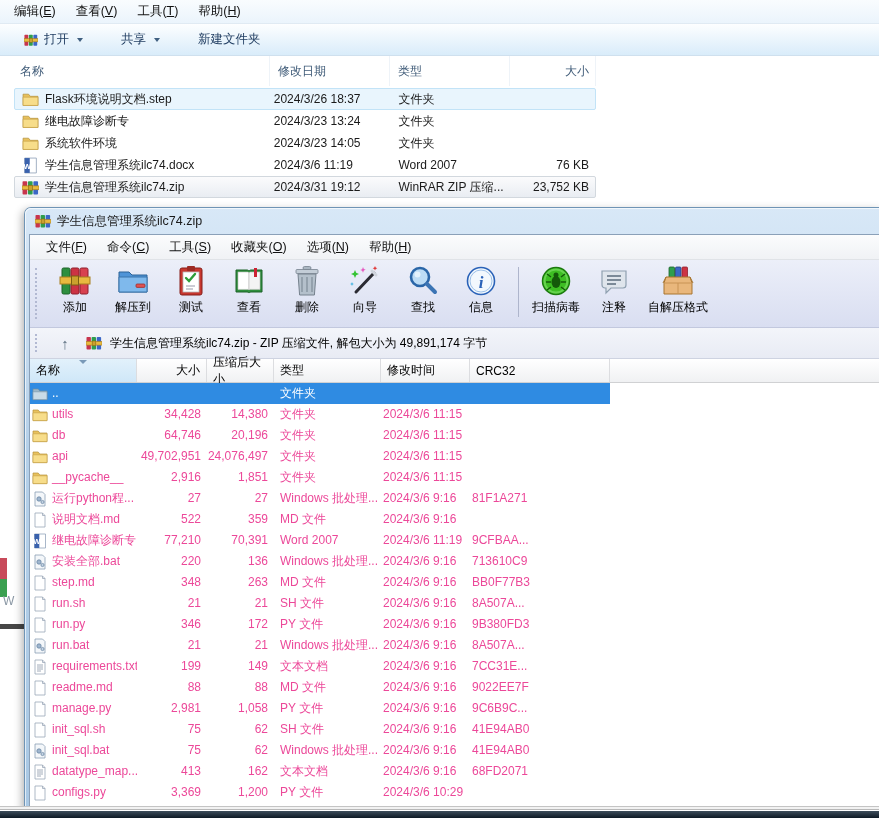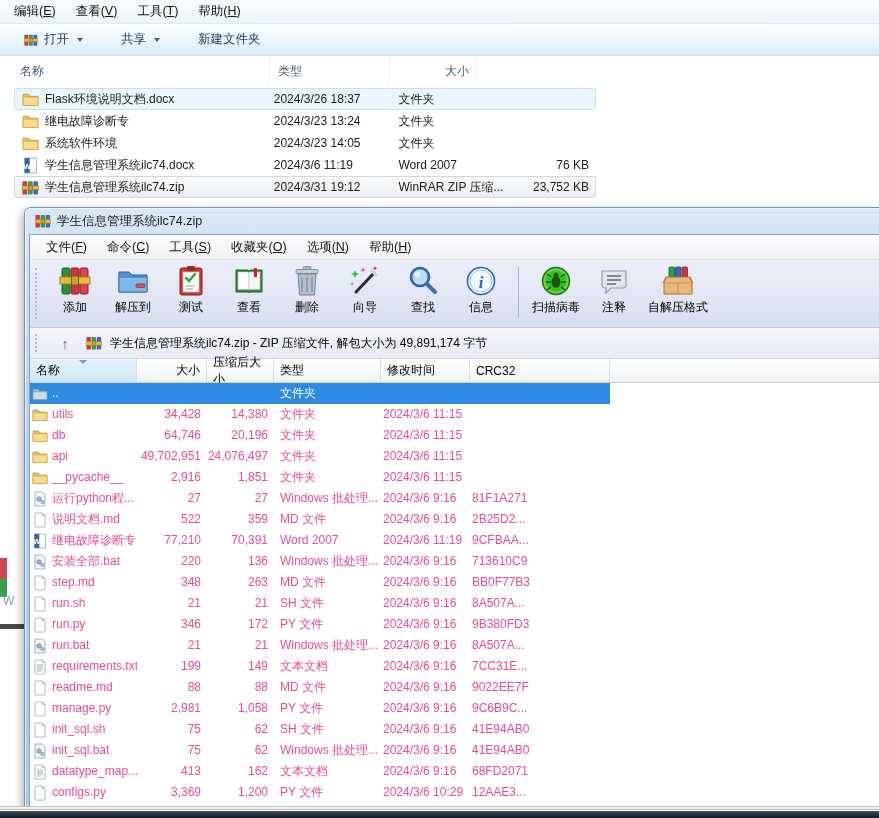--- a/index.html
+++ b/index.html
@@ -124,37 +124,40 @@
   <div class="cmd-btn">
     <span>新建文件夹</span>
   </div>
 </div>
 
 <div class="exp-sort"></div>
 <div class="exp-header">
   <div class="eh w1">
       <span>名称</span>
     </div>
+  <div class="eh w2">
+      <span>修改日期</span>
+    </div>
   <div class="eh w3">
       <span>类型</span>
     </div>
   <div class="eh w4">
       <span>大小</span>
     </div>
 </div>
 
 <div id="exp-rows">
     <div class="exp-row hover">
       <span class="ico17">
         <svg viewBox="0 0 16 16">
           <path d="M1 3h5.2l1.6 2H15v8.6H1z" fill="#e8c15c" stroke="#b4923e" stroke-width="0.7"></path>
           <path d="M1 5.8h14v7.8H1z" fill="#f7dd8a" stroke="#c9a54b" stroke-width="0.7"></path>
         </svg>
       </span>
-      <span class="c-name">Flask环境说明文档.docx</span>
+      <span class="c-name">Flask环境说明文档.step</span>
       <span class="c-date">2024/3/26 18:37</span>
       <span class="c-type">文件夹</span>
       <span class="c-size"></span>
     </div>
     <div class="exp-row">
       <span class="ico17">
         <svg viewBox="0 0 16 16">
           <path d="M1 3h5.2l1.6 2H15v8.6H1z" fill="#e8c15c" stroke="#b4923e" stroke-width="0.7"></path>
           <path d="M1 5.8h14v7.8H1z" fill="#f7dd8a" stroke="#c9a54b" stroke-width="0.7"></path>
         </svg>
@@ -502,21 +505,20 @@
                 <path d="M3 1h7.5L13 3.5V15H3z" fill="#fff" stroke="#9aa7b8" stroke-width="0.8"></path>
                 <path d="M10.5 1v2.5H13" fill="none" stroke="#9aa7b8" stroke-width="0.8"></path>
               </svg>
             </span>
             <span>说明文档.md</span>
           </span>
           <span class="rc ar" style="width:70px">522</span>
           <span class="rc ar" style="width:67px">359</span>
           <span class="rc pl" style="width:107px">MD 文件</span>
           <span class="rc pl2" style="width:89px">2024/3/6 9:16</span>
-          <span class="rc pl2" style="width:140px">2B25D2...</span>
         </div>
         <div class="rar-row">
           <span class="rc n" style="width:107px">
             <span class="ico16">
               <svg viewBox="0 0 16 16">
                 <path d="M2.5 1h11v14h-11z" fill="#fff" stroke="#93a4bb" stroke-width="0.8"></path>
                 <rect x="2.5" y="1" width="4.8" height="14" fill="#3a62ad"></rect>
                 <text x="4.9" y="11" font-size="7.5" font-weight="bold" fill="#fff" text-anchor="middle" font-family="sans-serif">W</text>
               </svg>
             </span>
@@ -716,21 +718,20 @@
                 <path d="M3 1h7.5L13 3.5V15H3z" fill="#fff" stroke="#9aa7b8" stroke-width="0.8"></path>
                 <path d="M10.5 1v2.5H13" fill="none" stroke="#9aa7b8" stroke-width="0.8"></path>
               </svg>
             </span>
             <span>configs.py</span>
           </span>
           <span class="rc ar" style="width:70px">3,369</span>
           <span class="rc ar" style="width:67px">1,200</span>
           <span class="rc pl" style="width:107px">PY 文件</span>
           <span class="rc pl2" style="width:89px">2024/3/6 10:29</span>
-          <span class="rc pl2" style="width:140px">12AAE3...</span>
         </div>
         <div class="rar-row">
           <span class="rc n" style="width:107px">
             <span class="ico16">
               <svg viewBox="0 0 16 16">
                 <path d="M3 1h7.5L13 3.5V15H3z" fill="#fff" stroke="#9aa7b8" stroke-width="0.8"></path>
                 <circle cx="8" cy="9" r="2.4" fill="#e8e3c0" stroke="#9a8f4a" stroke-width="0.8"></circle>
                 <circle cx="8" cy="9" r="1" fill="#fff"></circle>
               </svg>
             </span>

